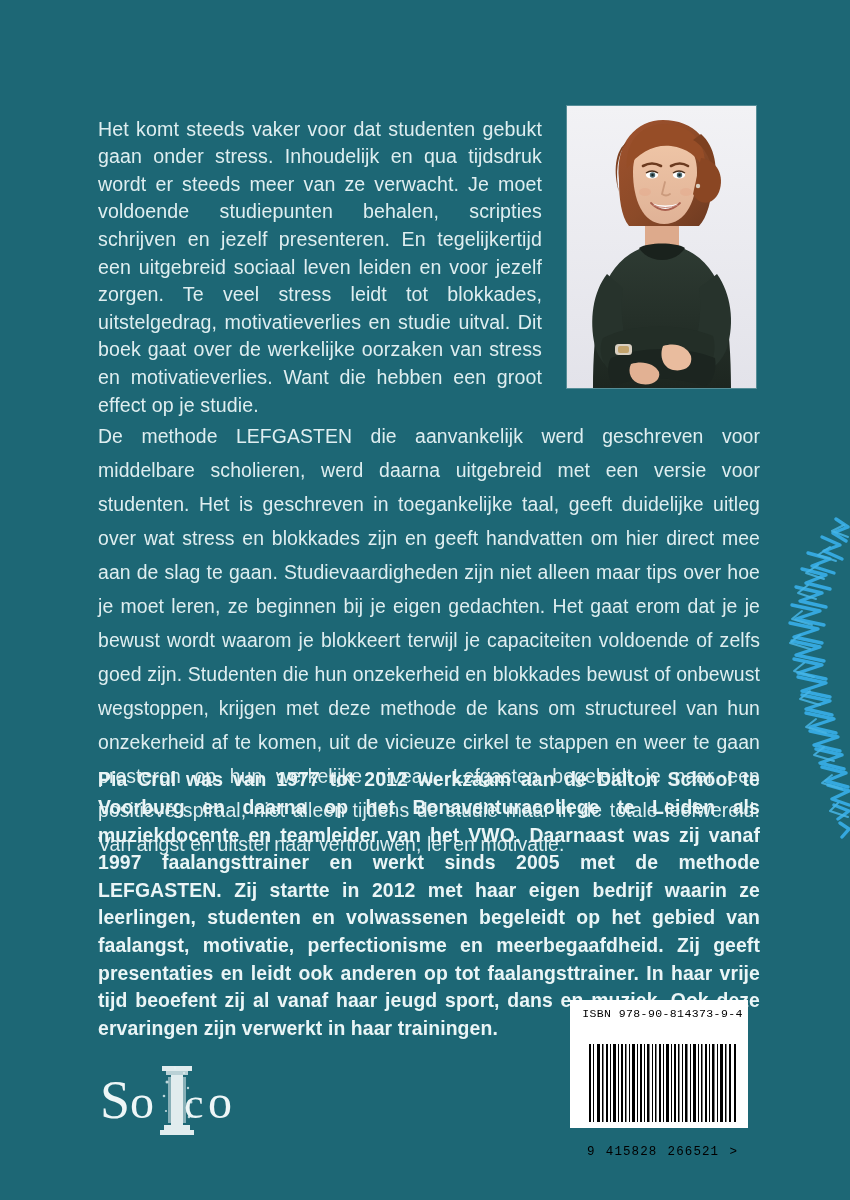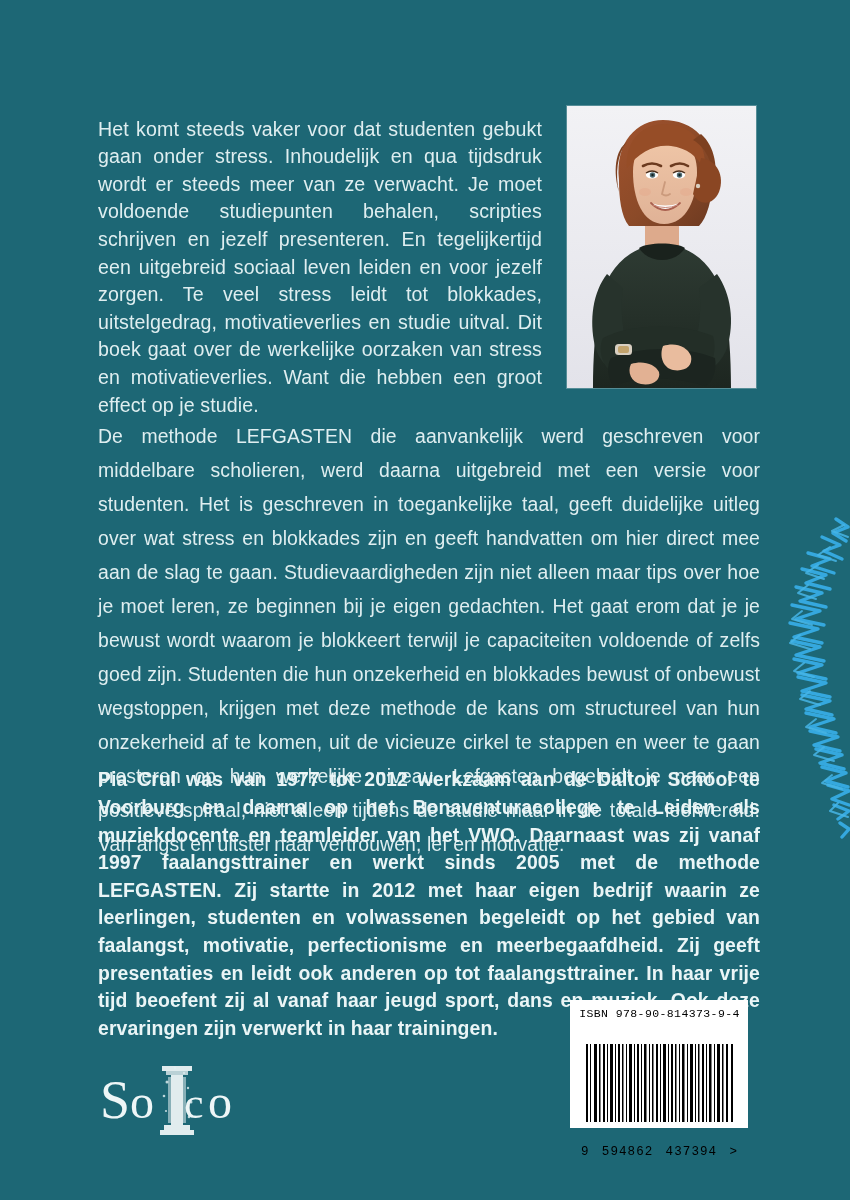--- a/index.html
+++ b/index.html
@@ -79,21 +79,21 @@
 
   
   #barcode-box {
     position: absolute;
     left: 570px;
     top: 1000px;
     width: 178px;
     height: 128px;
     background: #ffffff;
     box-sizing: border-box;
-    padding: 7px 9px 4px 10px;
+    padding: 7px 9px 4px 16px;
     display: flex;
     flex-direction: column;
     align-items: center;
     gap: 21px;
   }
   #isbn-text {
     font-family: "Liberation Mono", "DejaVu Sans Mono", monospace;
     font-size: 11.5px;
     letter-spacing: .4px;
     color: #000;
@@ -322,22 +322,22 @@
           <rect x="130" y="0" width="1" height="78"></rect>
           <rect x="133" y="0" width="3" height="78"></rect>
           <rect x="138" y="0" width="1.5" height="78"></rect>
           <rect x="142" y="0" width="2" height="78"></rect>
           <rect x="147" y="0" width="2" height="78"></rect>
         </g>
       </svg>
     </div>
     <div id="barcode-digits">
       <span>9</span>
-      <span>594862</span>
-      <span>437394</span>
+      <span>415828</span>
+      <span>266521</span>
       <span>&gt;</span>
     </div>
   </div>
 
   <div id="publisher-logo">
     <svg viewBox="0 0 152 86" aria-hidden="true">
       <g font-family="Liberation Serif, serif" fill="#eef6f7">
         <text x="2" y="62" font-size="54">S</text>
         <text x="32" y="62" font-size="48">o</text>
         <text x="86" y="62" font-size="44">c</text>

